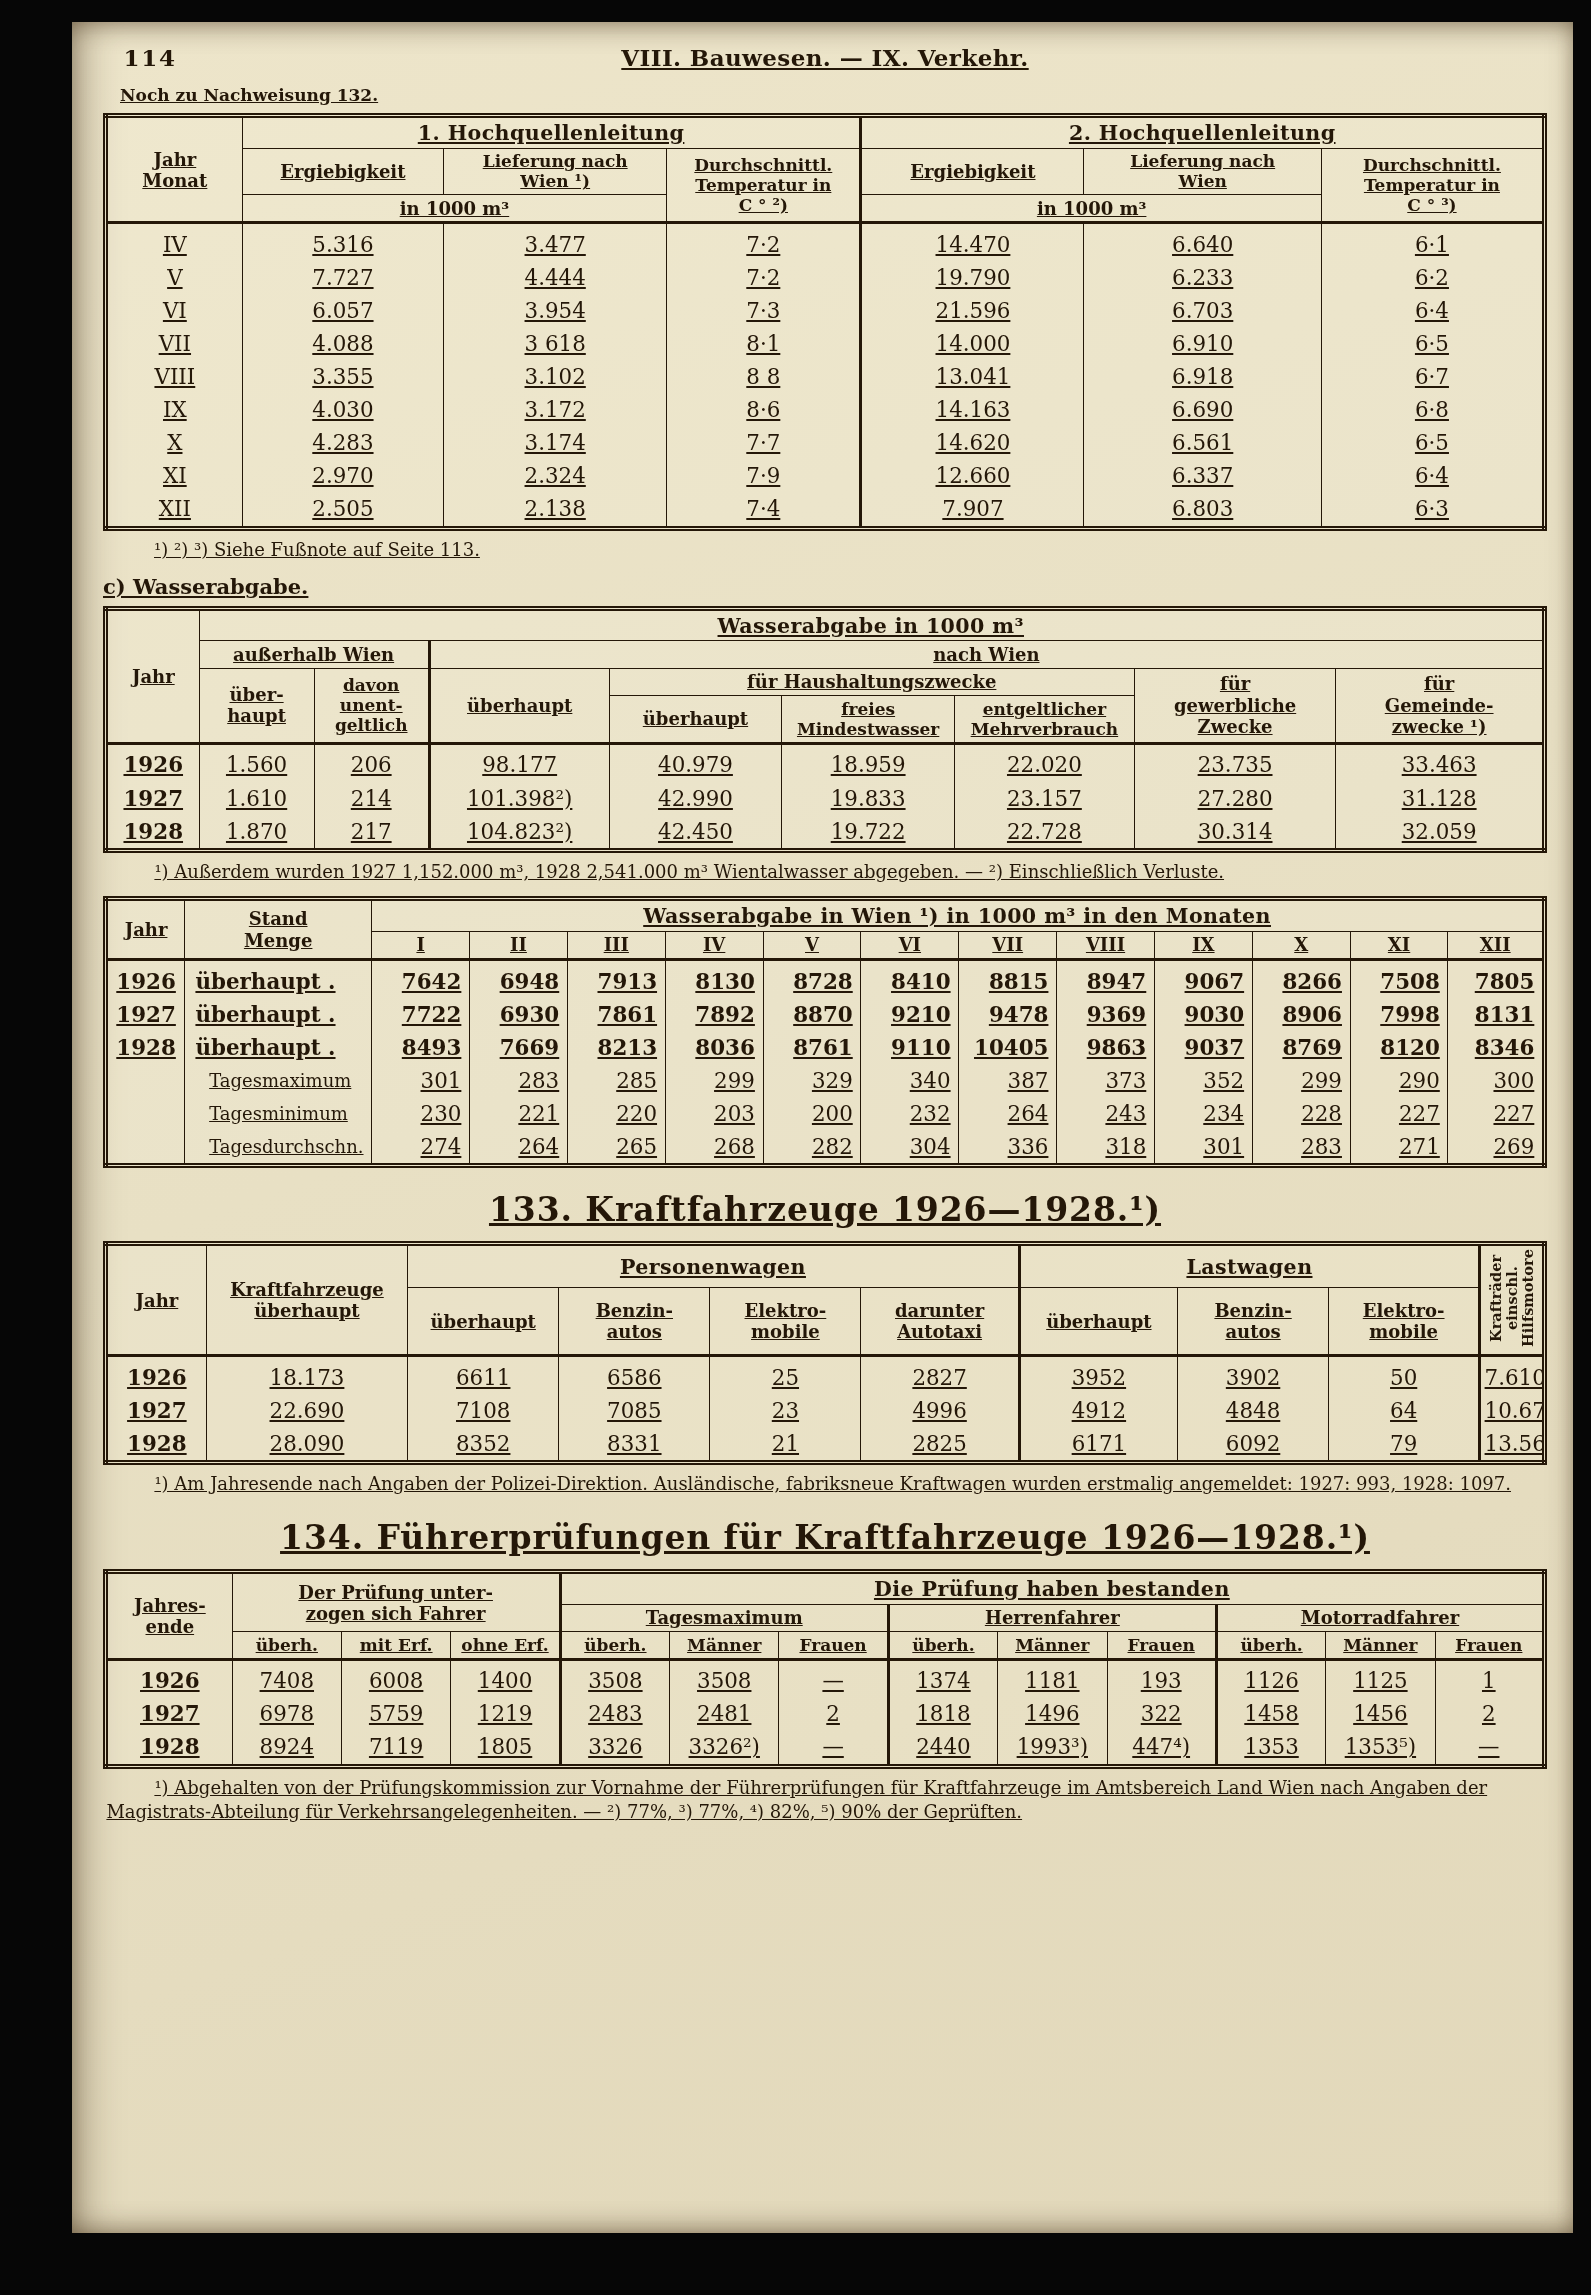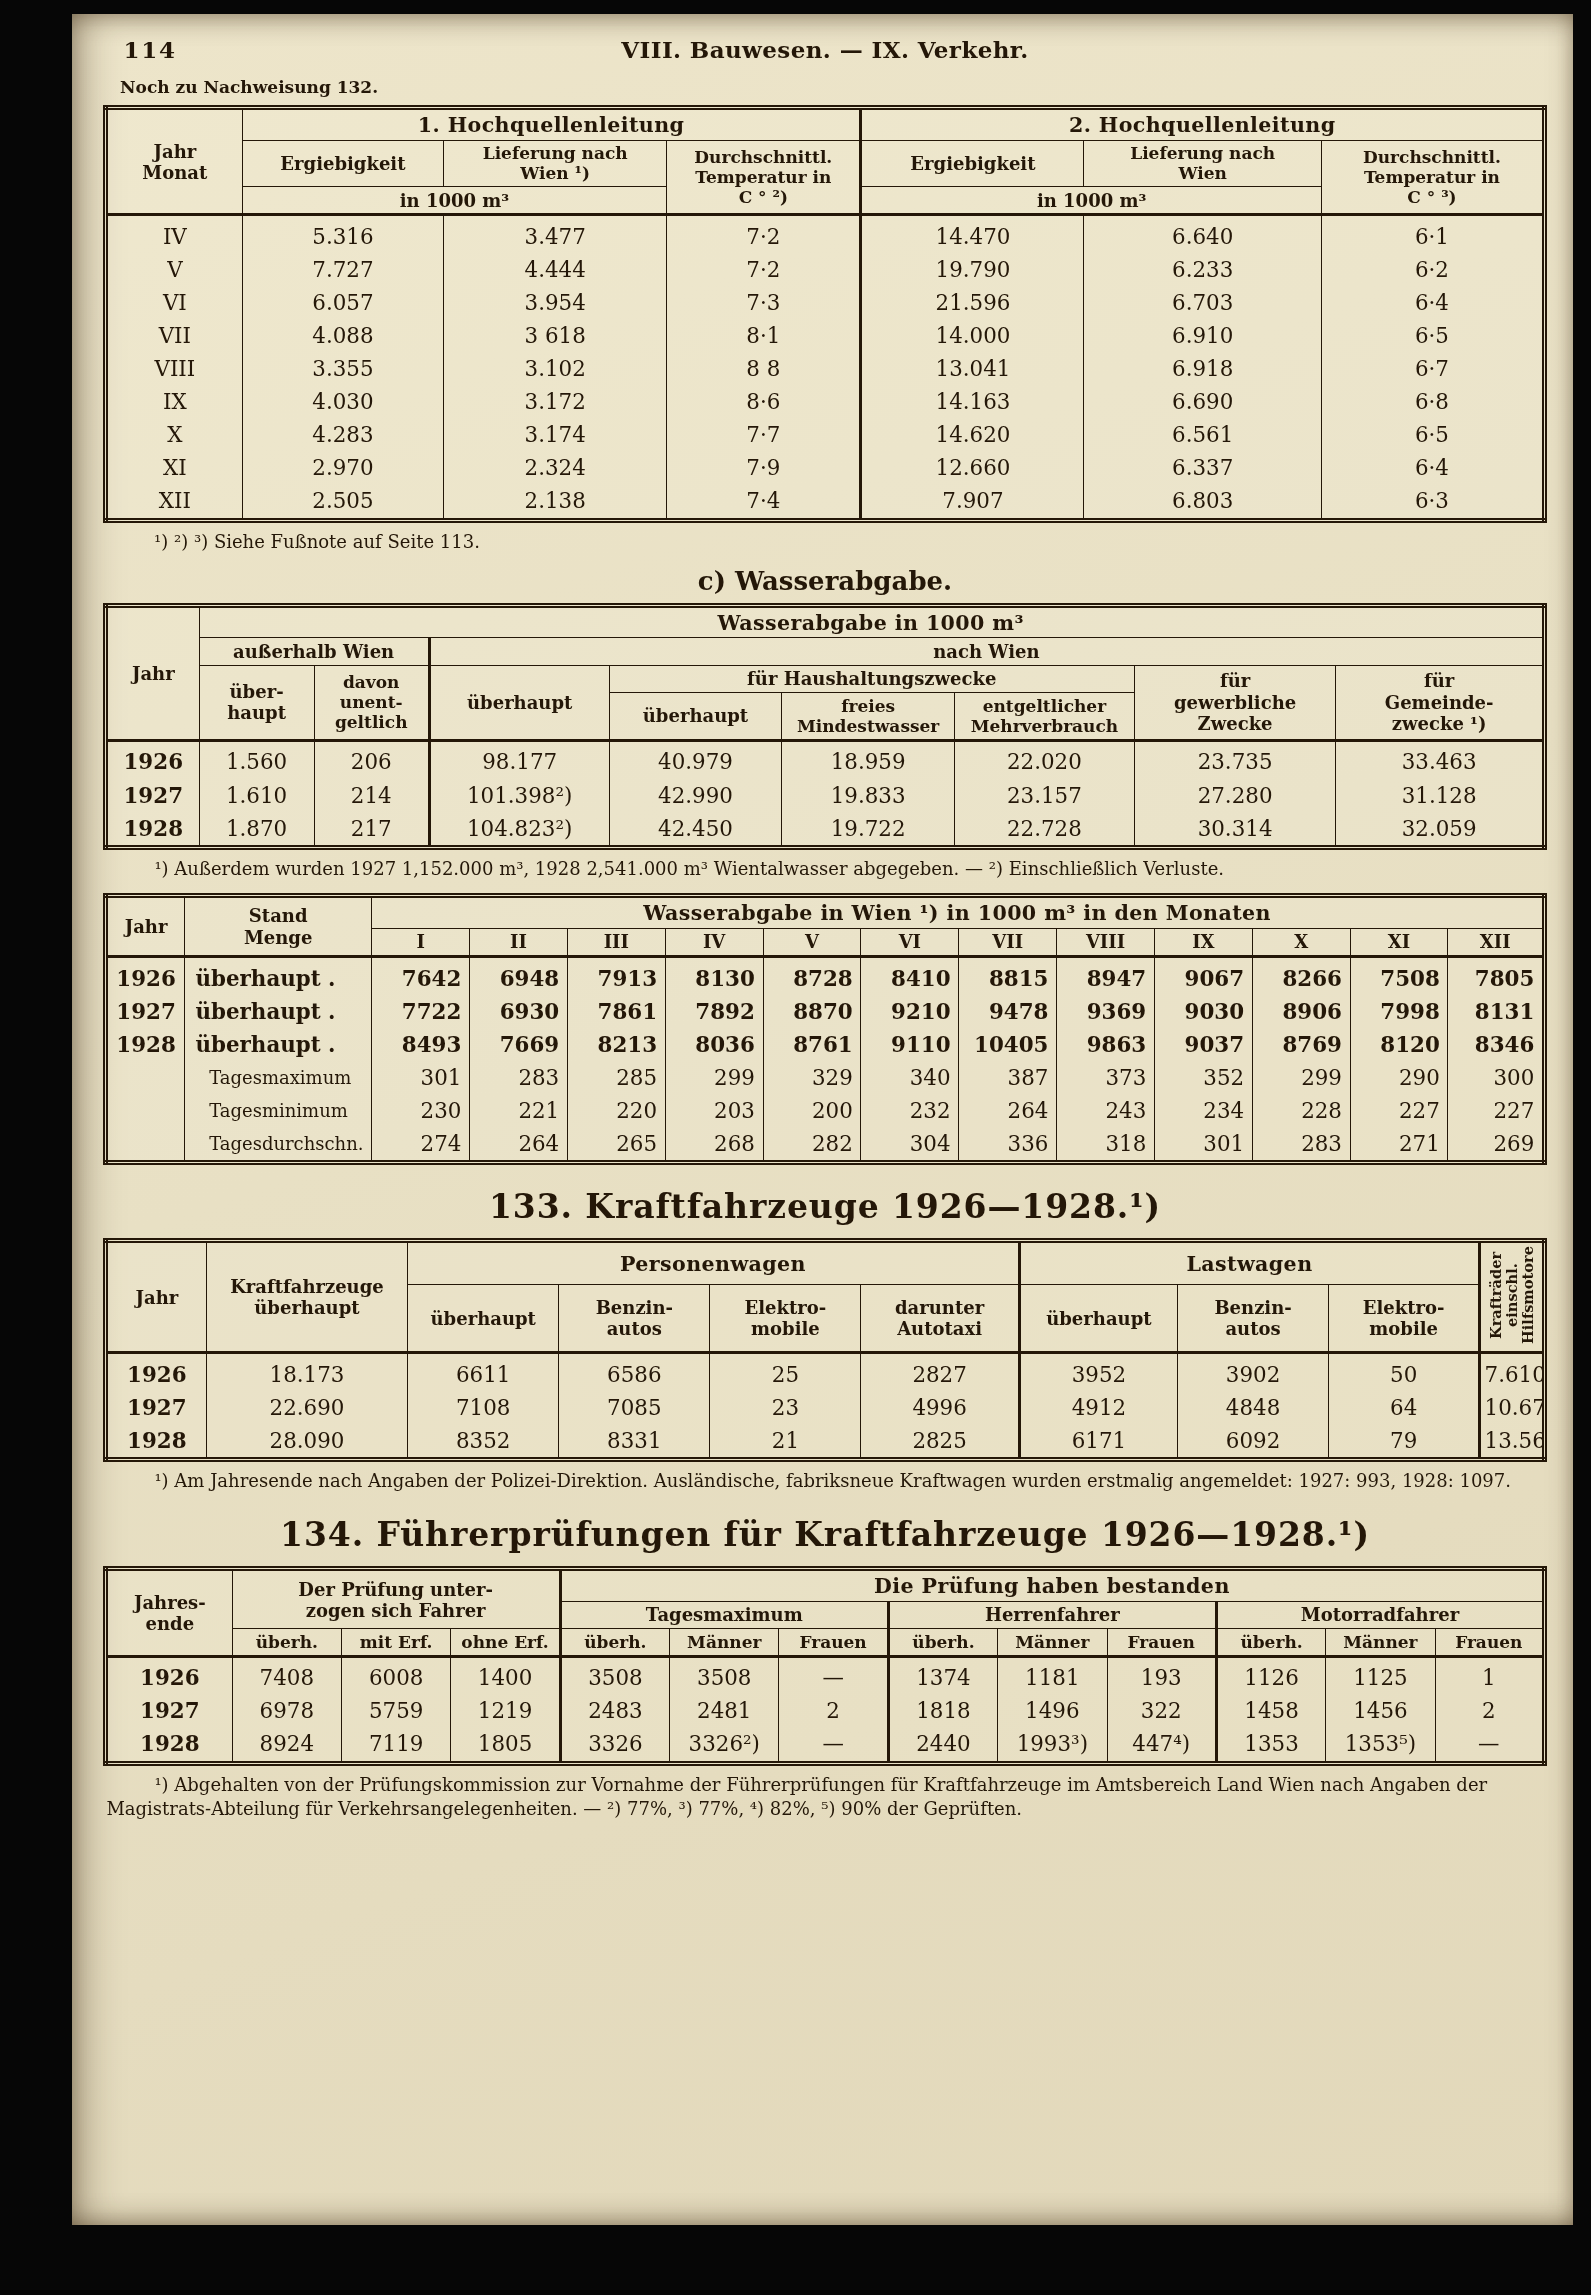--- a/index.html
+++ b/index.html
@@ -4,30 +4,31 @@
 <style>
   * { box-sizing: border-box; }
   html, body { margin: 0; padding: 0; }
   body {
     width: 1591px; height: 2295px;
     background: #060606;
     position: relative;
     font-family: "DejaVu Serif", "Liberation Serif", serif;
   }
   .paper {
-    position: absolute; left: 72px; top: 14px;
+    position: absolute; left: 72px; top: 22px;
     width: 1501px; height: 2211px;
     background: linear-gradient(160deg, #ede5ca 0%, #e8e0c4 45%, #e2d8ba 100%);
     box-shadow:
       inset 24px 0 43px -19px rgba(60,40,15,.5),
       inset -12px 0 27.4px -13.7px rgba(60,40,15,.38),
       inset 0 17px 29px -17px rgba(60,40,15,.45),
       inset 0 -17px 29px -17px rgba(60,40,15,.45);
     color: #241708;
     padding: 22px 26px 0 31px;
+    text-decoration: underline;
   }
   .running-head { position: relative; text-align: center; font-size: 23px; font-weight: bold; margin-bottom: 13.7px; letter-spacing: 0.4px; }
   .pagenum { position: absolute; left: 20.6px; top: 0; letter-spacing: 1.7px; }
   .note-above { font-size: 17px; font-weight: bold; margin: 3.4px 0 8.6px 17px; }
 
   table.t { width: 100%; border-collapse: collapse; table-layout: fixed; border: 5.1px double #241708; margin: 5.1px 0 3.4px; background: rgba(255,252,240,.12); }
   .t th, .t td { border: 1.3px solid #241708; padding: 2.6px 3.4px; text-align: center; vertical-align: middle; overflow: hidden; }
   .t th { white-space: pre-line; font-weight: bold; font-size: 18px; line-height: 1.18; }
   .t th.group-head { font-size: 20.6px; letter-spacing: 0.4px; }
   .t th.small { font-size: 17px; }
@@ -44,21 +45,21 @@
   .t3 tbody tr:nth-child(-n+3) td { font-weight: bold; }
   .t3 td.c1 { text-align: left; padding-left: 10.3px; }
   .t3 tbody tr:nth-child(n+4) td.c1 { font-weight: normal; font-size: 18px; padding-left: 24px; }
   .t3 td:not(.c0):not(.c1) { text-align: right; padding-right: 7.7px; }
 
   .vert span { writing-mode: vertical-rl; transform: rotate(180deg); display: inline-block; white-space: pre-line; font-size: 14.6px; line-height: 1.1; font-weight: bold; }
 
   .fn { font-size: 18px; margin: 6.9px 3.4px 12px; line-height: 1.35; }
   .fn-indent { text-indent: 48px; }
   .fn-left { margin-left: 51px; }
-  .section-c { text-align: center; font-weight: bold; font-size: 26px; margin: 10.3px 0 6.9px; }
+  .section-c { font-weight: bold; font-size: 21px; margin: 10.3px 0 6.9px; }
   .big-title { text-align: center; font-weight: bold; font-size: 33px; margin: 22px 0 12px; letter-spacing: 0.9px; }
 </style>
 </head>
 <body>
 
 <div class="paper">
 
   <div class="running-head">
     <span class="pagenum">114</span>
     <span>VIII. Bauwesen.  —  IX. Verkehr.</span>

